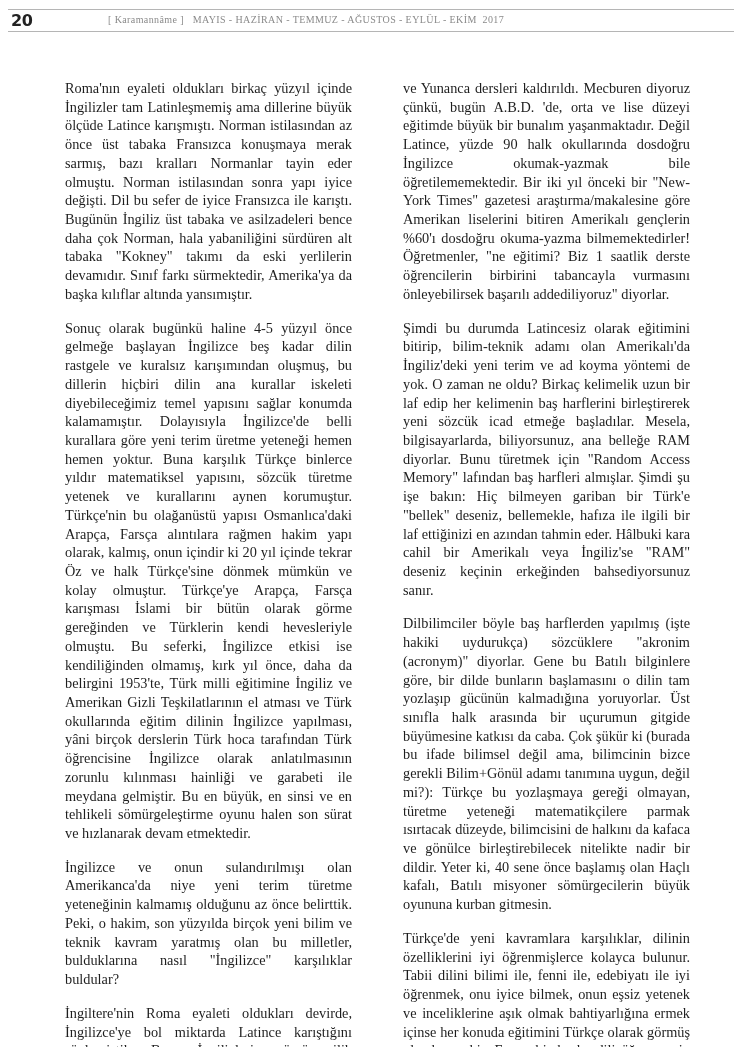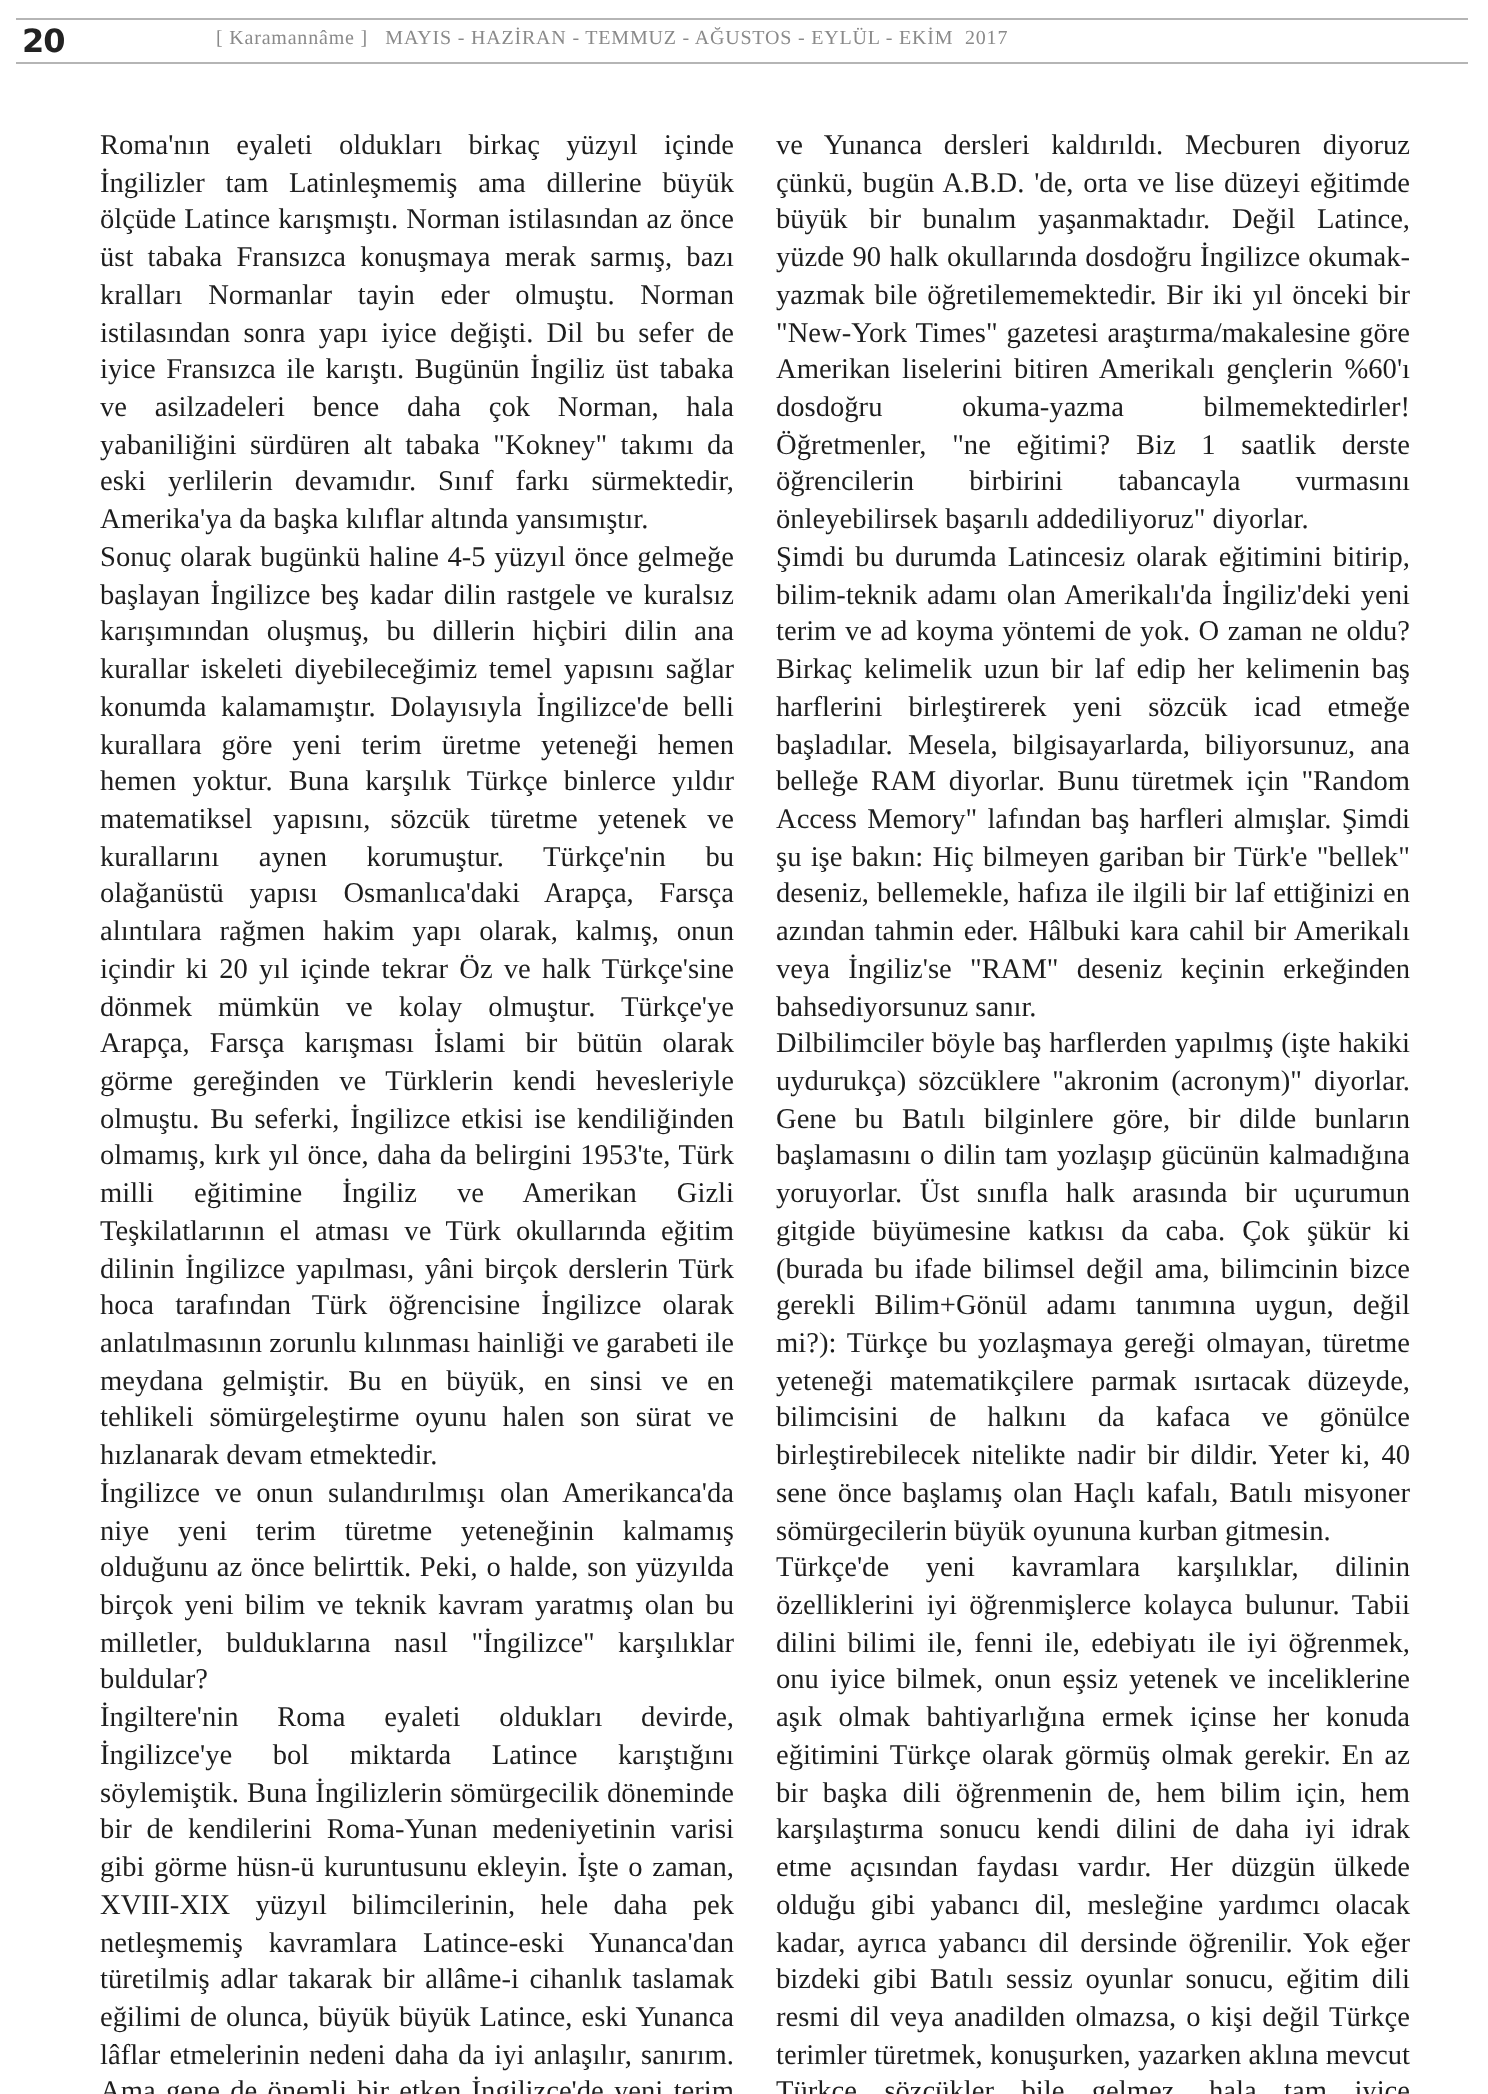--- a/index.html
+++ b/index.html
@@ -3,34 +3,34 @@
 <meta charset="utf-8">
 <style>
   html, body { margin: 0; padding: 0; background: #ffffff; }
   body { width: 744px; height: 1047px; position: relative; overflow: hidden; color: #1d1d1d; }
   .header { position: absolute; left: 8px; top: 9px; width: 726px; height: 21px; border-top: 1.5px solid #b5b5b5; border-bottom: 1.5px solid #b5b5b5; }
   .page-num { position: absolute; left: 3px; top: 1px; font-family: "DejaVu Sans", sans-serif; font-size: 16px; font-weight: bold; color: #222; letter-spacing: -0.5px; }
   .header-text { position: absolute; left: 100px; top: 4px; font-family: Liberation Serif, serif; font-size: 10px; color: #8a8a8a; letter-spacing: 0.4px; white-space: pre; }
   .col { position: absolute; top: 64px; width: 317px; font-family: "Liberation Serif", serif; font-size: 14.3px; line-height: 18.72px; text-align: justify; color: #1e1e1e; }
   .col-left { left: 50px; }
   .col-right { left: 388px; }
-  .col p { margin: 0; padding: 0; }
+  .col p { margin: 15px; padding: 0; }
 </style>
 </head>
 <body>
 
 <div class="header">
   <span class="page-num">20</span>
   <span class="header-text">[ Karamannâme ]   MAYIS - HAZİRAN - TEMMUZ - AĞUSTOS - EYLÜL - EKİM  2017</span>
 </div>
 
 <div class="col col-left">
   <p>Roma'nın eyaleti oldukları birkaç yüzyıl içinde İngilizler tam Latinleşmemiş ama dillerine büyük ölçüde Latince karışmıştı. Norman istilasından az önce üst tabaka Fransızca konuşmaya merak sarmış, bazı kralları Normanlar tayin eder olmuştu. Norman istilasından sonra yapı iyice değişti. Dil bu sefer de iyice Fransızca ile karıştı. Bugünün İngiliz üst tabaka ve asilzadeleri bence daha çok Norman, hala yabaniliğini sürdüren alt tabaka "Kokney" takımı da eski yerlilerin devamıdır. Sınıf farkı sürmektedir, Amerika'ya da başka kılıflar altında yansımıştır.</p>
   <p>Sonuç olarak bugünkü haline 4-5 yüzyıl önce gelmeğe başlayan İngilizce beş kadar dilin rastgele ve kuralsız karışımından oluşmuş, bu dillerin hiçbiri dilin ana kurallar iskeleti diyebileceğimiz temel yapısını sağlar konumda kalamamıştır. Dolayısıyla İngilizce'de belli kurallara göre yeni terim üretme yeteneği hemen hemen yoktur. Buna karşılık Türkçe binlerce yıldır matematiksel yapısını, sözcük türetme yetenek ve kurallarını aynen korumuştur. Türkçe'nin bu olağanüstü yapısı Osmanlıca'daki Arapça, Farsça alıntılara rağmen hakim yapı olarak, kalmış, onun içindir ki 20 yıl içinde tekrar Öz ve halk Türkçe'sine dönmek mümkün ve kolay olmuştur. Türkçe'ye Arapça, Farsça karışması İslami bir bütün olarak görme gereğinden ve Türklerin kendi hevesleriyle olmuştu. Bu seferki, İngilizce etkisi ise kendiliğinden olmamış, kırk yıl önce, daha da belirgini 1953'te, Türk milli eğitimine İngiliz ve Amerikan Gizli Teşkilatlarının el atması ve Türk okullarında eğitim dilinin İngilizce yapılması, yâni birçok derslerin Türk hoca tarafından Türk öğrencisine İngilizce olarak anlatılmasının zorunlu kılınması hainliği ve garabeti ile meydana gelmiştir. Bu en büyük, en sinsi ve en tehlikeli sömürgeleştirme oyunu halen son sürat ve hızlanarak devam etmektedir.</p>
-  <p>İngilizce ve onun sulandırılmışı olan Amerikanca'da niye yeni terim türetme yeteneğinin kalmamış olduğunu az önce belirttik. Peki, o halde, son yüzyılda birçok yeni bilim ve teknik kavram yaratmış olan bu milletler, bulduklarına nasıl "İngilizce" karşılıklar buldular?</p>
+  <p>İngilizce ve onun sulandırılmışı olan Amerikanca'da niye yeni terim türetme yeteneğinin kalmamış olduğunu az önce belirttik. Peki, o hakim, son yüzyılda birçok yeni bilim ve teknik kavram yaratmış olan bu milletler, bulduklarına nasıl "İngilizce" karşılıklar buldular?</p>
   <p>İngiltere'nin Roma eyaleti oldukları devirde, İngilizce'ye bol miktarda Latince karıştığını söylemiştik. Buna İngilizlerin sömürgecilik döneminde bir de kendilerini Roma-Yunan medeniyetinin varisi gibi görme hüsn-ü kuruntusunu ekleyin. İşte o zaman, XVIII-XIX yüzyıl bilimcilerinin, hele daha pek netleşmemiş kavramlara Latince-eski Yunanca'dan türetilmiş adlar takarak bir allâme-i cihanlık taslamak eğilimi de olunca, büyük büyük Latince, eski Yunanca lâflar etmelerinin nedeni daha da iyi anlaşılır, sanırım. Ama gene de önemli bir etken İngilizce'de yeni terim türetme yeteneğinin bulunmayışıdır. İngiliz bilim adamları Latince-eski Yunanca'dan yeni terim türetebiliyorlardı. Çünkü daha liselerinde Latince ve eski Yunanca zorunlu dersler olarak herkese öğretiliyordu. Amerikan okullarında da önceleri bu böyle idi. Gelgelelim, 1960'lardan sonra, Amerika, önce yavaştan, şimdi ise hızlı hızlı çökme yoluna girdikçe, okullarından mecburen Latince</p>
 </div>
 
 <div class="col col-right">
   <p>ve Yunanca dersleri kaldırıldı. Mecburen diyoruz çünkü, bugün A.B.D. 'de, orta ve lise düzeyi eğitimde büyük bir bunalım yaşanmaktadır. Değil Latince, yüzde 90 halk okullarında dosdoğru İngilizce okumak-yazmak bile öğretilememektedir. Bir iki yıl önceki bir "New-York Times" gazetesi araştırma/makalesine göre Amerikan liselerini bitiren Amerikalı gençlerin %60'ı dosdoğru okuma-yazma bilmemektedirler! Öğretmenler, "ne eğitimi? Biz 1 saatlik derste öğrencilerin birbirini tabancayla vurmasını önleyebilirsek başarılı addediliyoruz" diyorlar.</p>
   <p>Şimdi bu durumda Latincesiz olarak eğitimini bitirip, bilim-teknik adamı olan Amerikalı'da İngiliz'deki yeni terim ve ad koyma yöntemi de yok. O zaman ne oldu? Birkaç kelimelik uzun bir laf edip her kelimenin baş harflerini birleştirerek yeni sözcük icad etmeğe başladılar. Mesela, bilgisayarlarda, biliyorsunuz, ana belleğe RAM diyorlar. Bunu türetmek için "Random Access Memory" lafından baş harfleri almışlar. Şimdi şu işe bakın: Hiç bilmeyen gariban bir Türk'e "bellek" deseniz, bellemekle, hafıza ile ilgili bir laf ettiğinizi en azından tahmin eder. Hâlbuki kara cahil bir Amerikalı veya İngiliz'se "RAM" deseniz keçinin erkeğinden bahsediyorsunuz sanır.</p>
   <p>Dilbilimciler böyle baş harflerden yapılmış (işte hakiki uydurukça) sözcüklere "akronim (acronym)" diyorlar. Gene bu Batılı bilginlere göre, bir dilde bunların başlamasını o dilin tam yozlaşıp gücünün kalmadığına yoruyorlar. Üst sınıfla halk arasında bir uçurumun gitgide büyümesine katkısı da caba. Çok şükür ki (burada bu ifade bilimsel değil ama, bilimcinin bizce gerekli Bilim+Gönül adamı tanımına uygun, değil mi?): Türkçe bu yozlaşmaya gereği olmayan, türetme yeteneği matematikçilere parmak ısırtacak düzeyde, bilimcisini de halkını da kafaca ve gönülce birleştirebilecek nitelikte nadir bir dildir. Yeter ki, 40 sene önce başlamış olan Haçlı kafalı, Batılı misyoner sömürgecilerin büyük oyununa kurban gitmesin.</p>
   <p>Türkçe'de yeni kavramlara karşılıklar, dilinin özelliklerini iyi öğrenmişlerce kolayca bulunur. Tabii dilini bilimi ile, fenni ile, edebiyatı ile iyi öğrenmek, onu iyice bilmek, onun eşsiz yetenek ve inceliklerine aşık olmak bahtiyarlığına ermek içinse her konuda eğitimini Türkçe olarak görmüş olmak gerekir. En az bir başka dili öğrenmenin de, hem bilim için, hem karşılaştırma sonucu kendi dilini de daha iyi idrak etme açısından faydası vardır. Her düzgün ülkede olduğu gibi yabancı dil, mesleğine yardımcı olacak kadar, ayrıca yabancı dil dersinde öğrenilir. Yok eğer bizdeki gibi Batılı sessiz oyunlar sonucu, eğitim dili resmi dil veya anadilden olmazsa, o kişi değil Türkçe terimler türetmek, konuşurken, yazarken aklına mevcut Türkçe sözcükler bile gelmez, hala tam iyice anlamadığı yarım yamalak İngilizce laflar söyleyiverir. Hele bir de öyle bir garip eğitim düzeni ile içine sokulan aşağılık duygusunu önleyememişse telafi kabilinden bu çirkin İngilizce bozması laflara kullanmakla da böbürlenir. İşte bu yabancı tuzağının sonunda bir nesil içinde  "Anglomanlıca" dediğim yarı İngilizlerin "güvercin İngilizcesi" dediği İngilizce,</p>
 </div>
 

